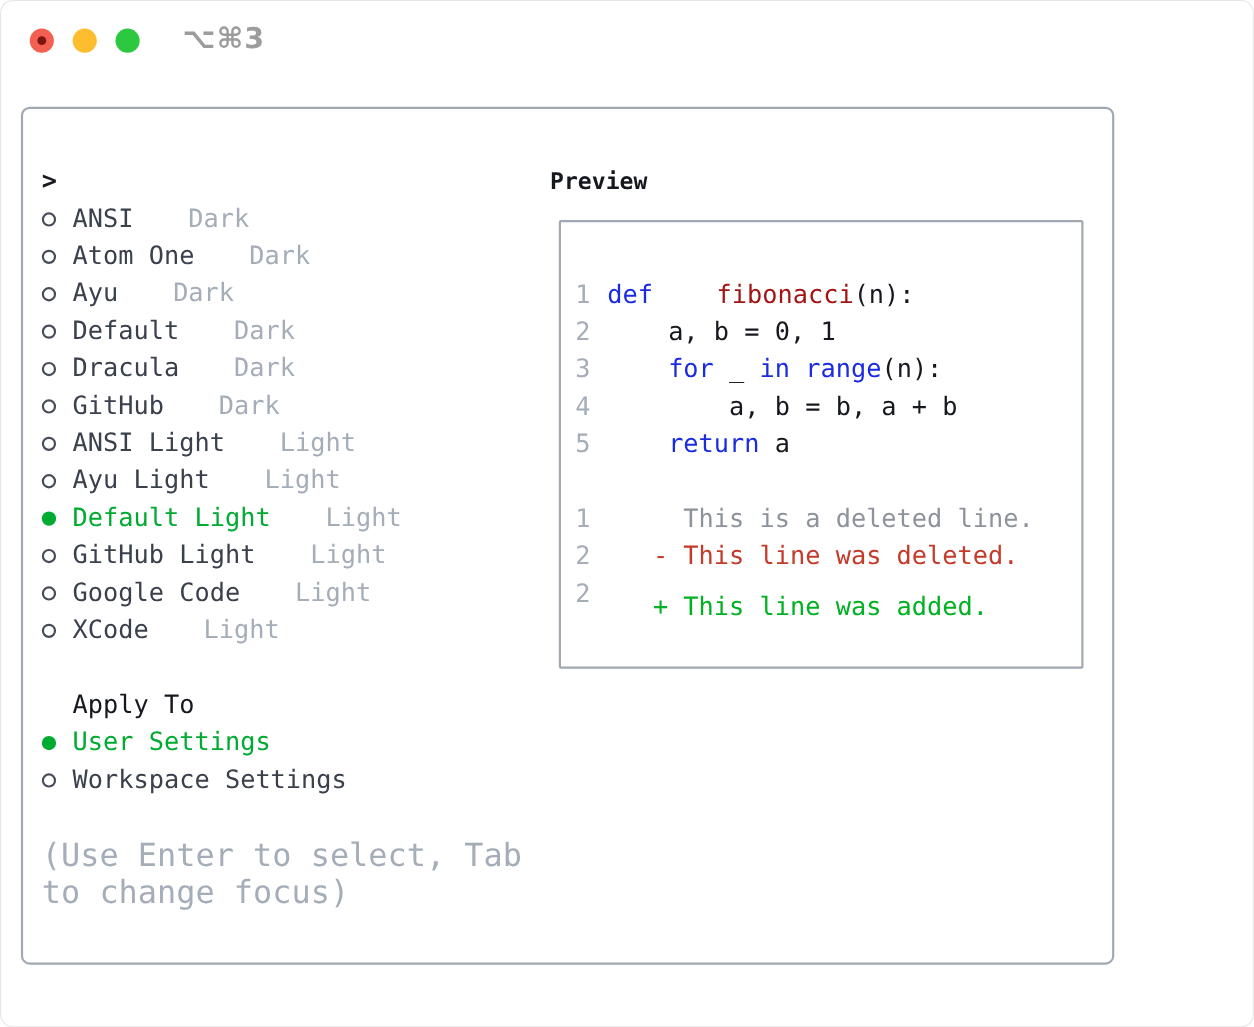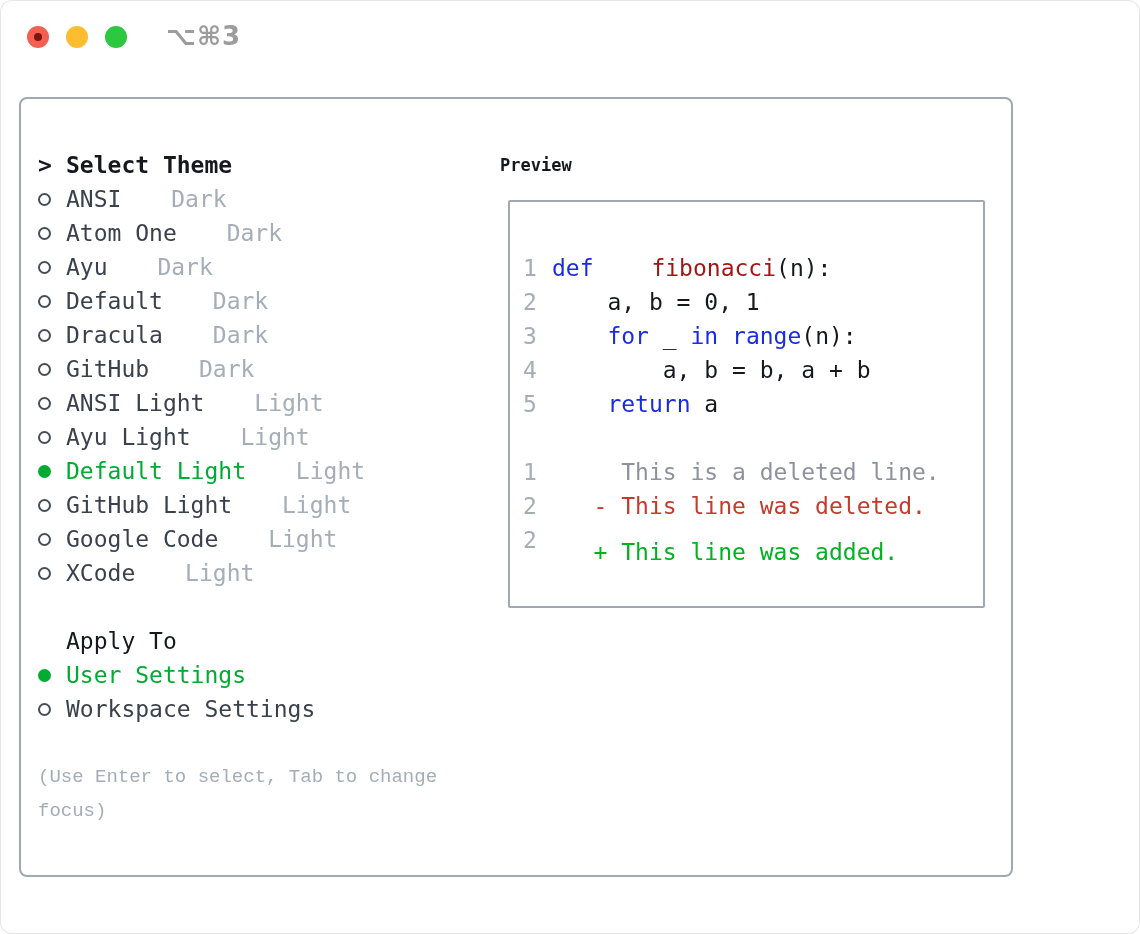--- a/index.html
+++ b/index.html
@@ -32,24 +32,24 @@
   .spacer{height:34px;}
   .hdr-prefix{display:inline-block;width:13px;margin-right:15px;font-weight:bold;color:var(--heading_black);}
   .hdr-label{font-weight:bold;color:var(--heading_black);}
   .marker{display:inline-block;width:13px;height:13px;border-radius:50%;margin-right:15px;box-sizing:border-box;flex:0 0 13px;}
   .marker.off{border:2px solid var(--radio_ring);}
   .marker.on{background:var(--accent_green);}
   .t-name{color:var(--dark_text);}
   .t-name.sel{color:var(--accent_green);}
   .t-variant{color:var(--muted_gray);margin-left:36px;}
   .apply-hdr{padding-left:28px;color:var(--heading_black);}
-  .help{width:440px;margin-top:34px;font-size:19px;line-height:34px;color:var(--muted_gray);font-family:Liberation Mono, monospace;}
+  .help{width:440px;margin-top:34px;font-size:29px;line-height:34px;color:var(--muted_gray);}
   
   .preview-title{position:absolute;left:479px;top:49px;height:34px;display:flex;align-items:center;
-    font-size:17px;font-weight:bold;color:var(--heading_black);}
+    font-size:21px;font-weight:bold;color:var(--heading_black);}
   .preview-box{
     position:absolute;left:487px;top:101px;width:477px;height:408px;
     border:2px solid var(--border_gray);border-radius:2px;box-sizing:border-box;
     padding:49px 0 0 13px;overflow:hidden;
   }
   .code-line{height:34px;display:flex;align-items:center;white-space:pre;font-size:23px;}
   .ln{display:inline-block;width:22px;margin-right:7px;color:var(--muted_gray);flex:0 0 22px;}
   .tok-kw{color:var(--keyword_blue);}
   .tok-fn{color:var(--function_red);margin-left:44px;}
   .tok-pl{color:var(--code_black);}
@@ -65,21 +65,20 @@
   <div class="tl tl-min"></div>
   <div class="tl tl-zoom"></div>
 </div>
 <div class="win-title">⌥⌘3</div>
 
 <div class="panel">
 
   <div class="left-col">
     <div class="row">
       <span class="hdr-prefix">&gt;</span>
-      <span class="hdr-label">Select Theme</span>
     </div>
     <div>
         <div class="row"><span class="marker off"></span><span class="t-name">ANSI</span><span class="t-variant"> Dark</span></div>
         <div class="row"><span class="marker off"></span><span class="t-name">Atom One</span><span class="t-variant"> Dark</span></div>
         <div class="row"><span class="marker off"></span><span class="t-name">Ayu</span><span class="t-variant"> Dark</span></div>
         <div class="row"><span class="marker off"></span><span class="t-name">Default</span><span class="t-variant"> Dark</span></div>
         <div class="row"><span class="marker off"></span><span class="t-name">Dracula</span><span class="t-variant"> Dark</span></div>
         <div class="row"><span class="marker off"></span><span class="t-name">GitHub</span><span class="t-variant"> Dark</span></div>
         <div class="row"><span class="marker off"></span><span class="t-name">ANSI Light</span><span class="t-variant"> Light</span></div>
         <div class="row"><span class="marker off"></span><span class="t-name">Ayu Light</span><span class="t-variant"> Light</span></div>

